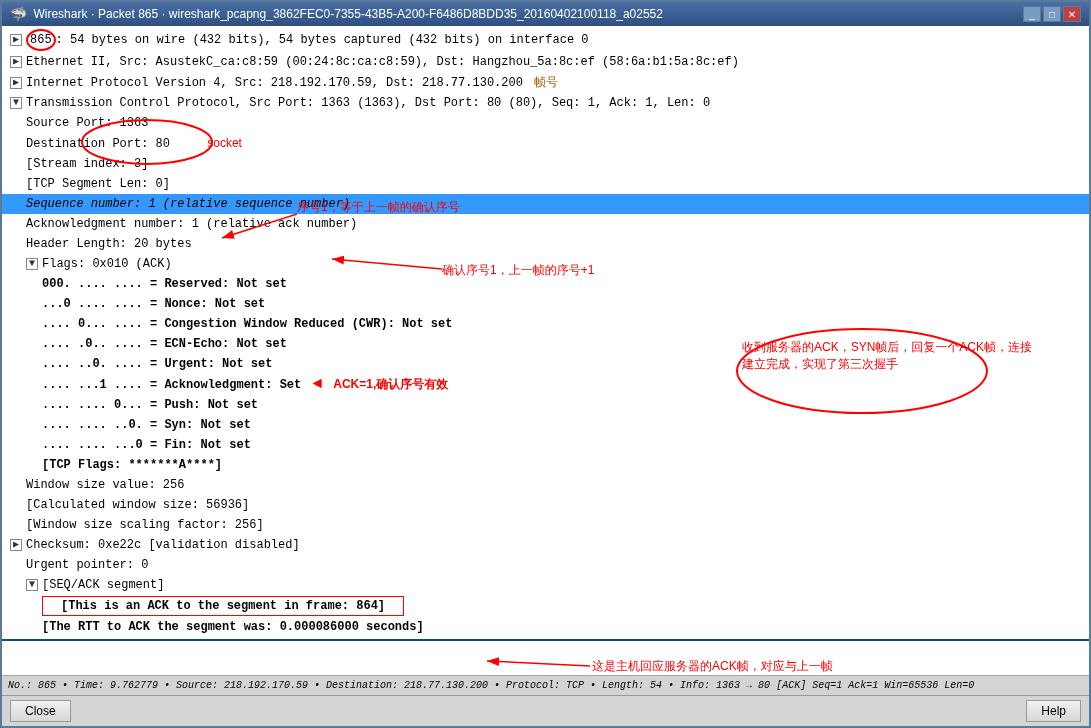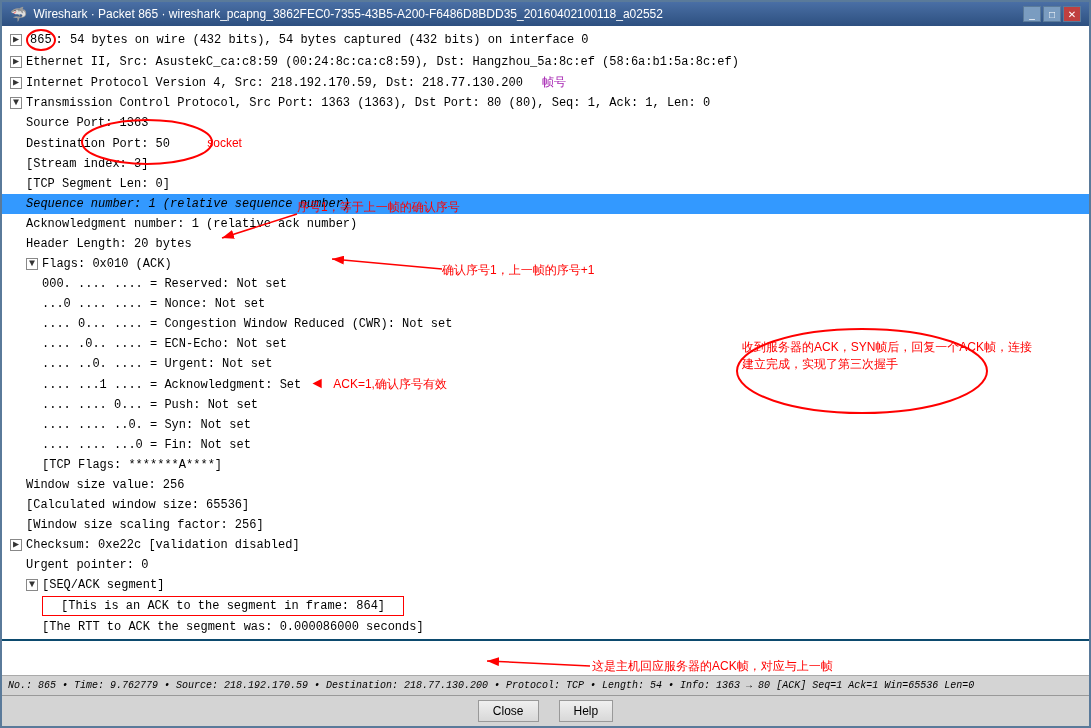--- a/index.html
+++ b/index.html
@@ -83,21 +83,21 @@
       white-space: nowrap;
       color: #000;
       position: relative;
     }
     .tree-line.selected {
       background: #3399ff;
       color: #000;
       font-style: italic;
     }
     .tree-line.indent1 { padding-left: 24px; }
-    .tree-line.indent2 { padding-left: 40px; }
+    .tree-line.indent2 { padding-left: 40px; font-weight: bold; }
     .expander {
       display: inline-block;
       width: 12px;
       height: 12px;
       border: 1px solid #888;
       background: #fff;
       text-align: center;
       line-height: 10px;
       font-size: 10px;
       margin-right: 4px;
@@ -117,21 +117,21 @@
       overflow: hidden;
       display: flex;
       align-items: center;
       font-style: italic;
     }
     .bottom-bar {
       background: #d4d4d4;
       border-top: 1px solid #999;
       padding: 4px 8px;
       display: flex;
-      justify-content: center;
+      justify-content: space-between;
       gap: 20px;
       flex-shrink: 0;
     }
     .bottom-btn {
       background: linear-gradient(to bottom, #f0f0f0, #d8d8d8);
       border: 1px solid #999;
       padding: 3px 14px;
       font-size: 12px;
       font-family: 'Segoe UI', Arial, sans-serif;
       cursor: pointer;
@@ -180,33 +180,33 @@
         <div class="tree-line">
           <span class="expander">▶</span><span><span class="red-circle-inline">865</span>: 54 bytes on wire (432 bits), 54 bytes captured (432 bits) on interface 0</span>
         </div>
 
         <div class="tree-line">
           <span class="expander">▶</span><span>Ethernet II, Src: AsustekC_ca:c8:59 (00:24:8c:ca:c8:59), Dst: Hangzhou_5a:8c:ef (58:6a:b1:5a:8c:ef)</span>
         </div>
 
         <div class="tree-line" style="position:relative;">
           <span class="expander">▶</span><span>Internet Protocol Version 4, Src: 218.192.170.59, Dst: 218.77.130.200</span>
-          <span style="color:#a21caf; font-family:'Microsoft YaHei',Arial,sans-serif; margin-left:12px;">帧号</span>
+          <span style="color:#a16207; font-family:'Microsoft YaHei',Arial,sans-serif; margin-left:4px;">帧号</span>
         </div>
 
         <div class="tree-line">
           <span class="expander">▼</span><span>Transmission Control Protocol, Src Port: 1363 (1363), Dst Port: 80 (80), Seq: 1, Ack: 1, Len: 0</span>
         </div>
 
         <div class="tree-line indent1">
           <span>Source Port: 1363</span>
         </div>
 
         <div class="tree-line indent1" style="position:relative;">
-          <span>Destination Port: 50</span>
+          <span>Destination Port: 80</span>
           <span style="color:red; font-family:'Microsoft YaHei',Arial,sans-serif; margin-left:30px;margin-top:25px;">socket</span>
         </div>
 
         <div class="tree-line indent1">
           <span>[Stream index: 3]</span>
         </div>
 
         <div class="tree-line indent1">
           <span>[TCP Segment Len: 0]</span>
         </div>
@@ -257,21 +257,21 @@
           <span>.... .... ...0 = Fin: Not set</span>
         </div>
         <div class="tree-line indent2">
           <span>[TCP Flags: *******A****]</span>
         </div>
 
         <div class="tree-line indent1">
           <span>Window size value: 256</span>
         </div>
         <div class="tree-line indent1">
-          <span>[Calculated window size: 65536]</span>
+          <span>[Calculated window size: 56936]</span>
         </div>
         <div class="tree-line indent1">
           <span>[Window size scaling factor: 256]</span>
         </div>
 
         <div class="tree-line">
           <span class="expander">▶</span><span>Checksum: 0xe22c [validation disabled]</span>
         </div>
 
         <div class="tree-line indent1">

